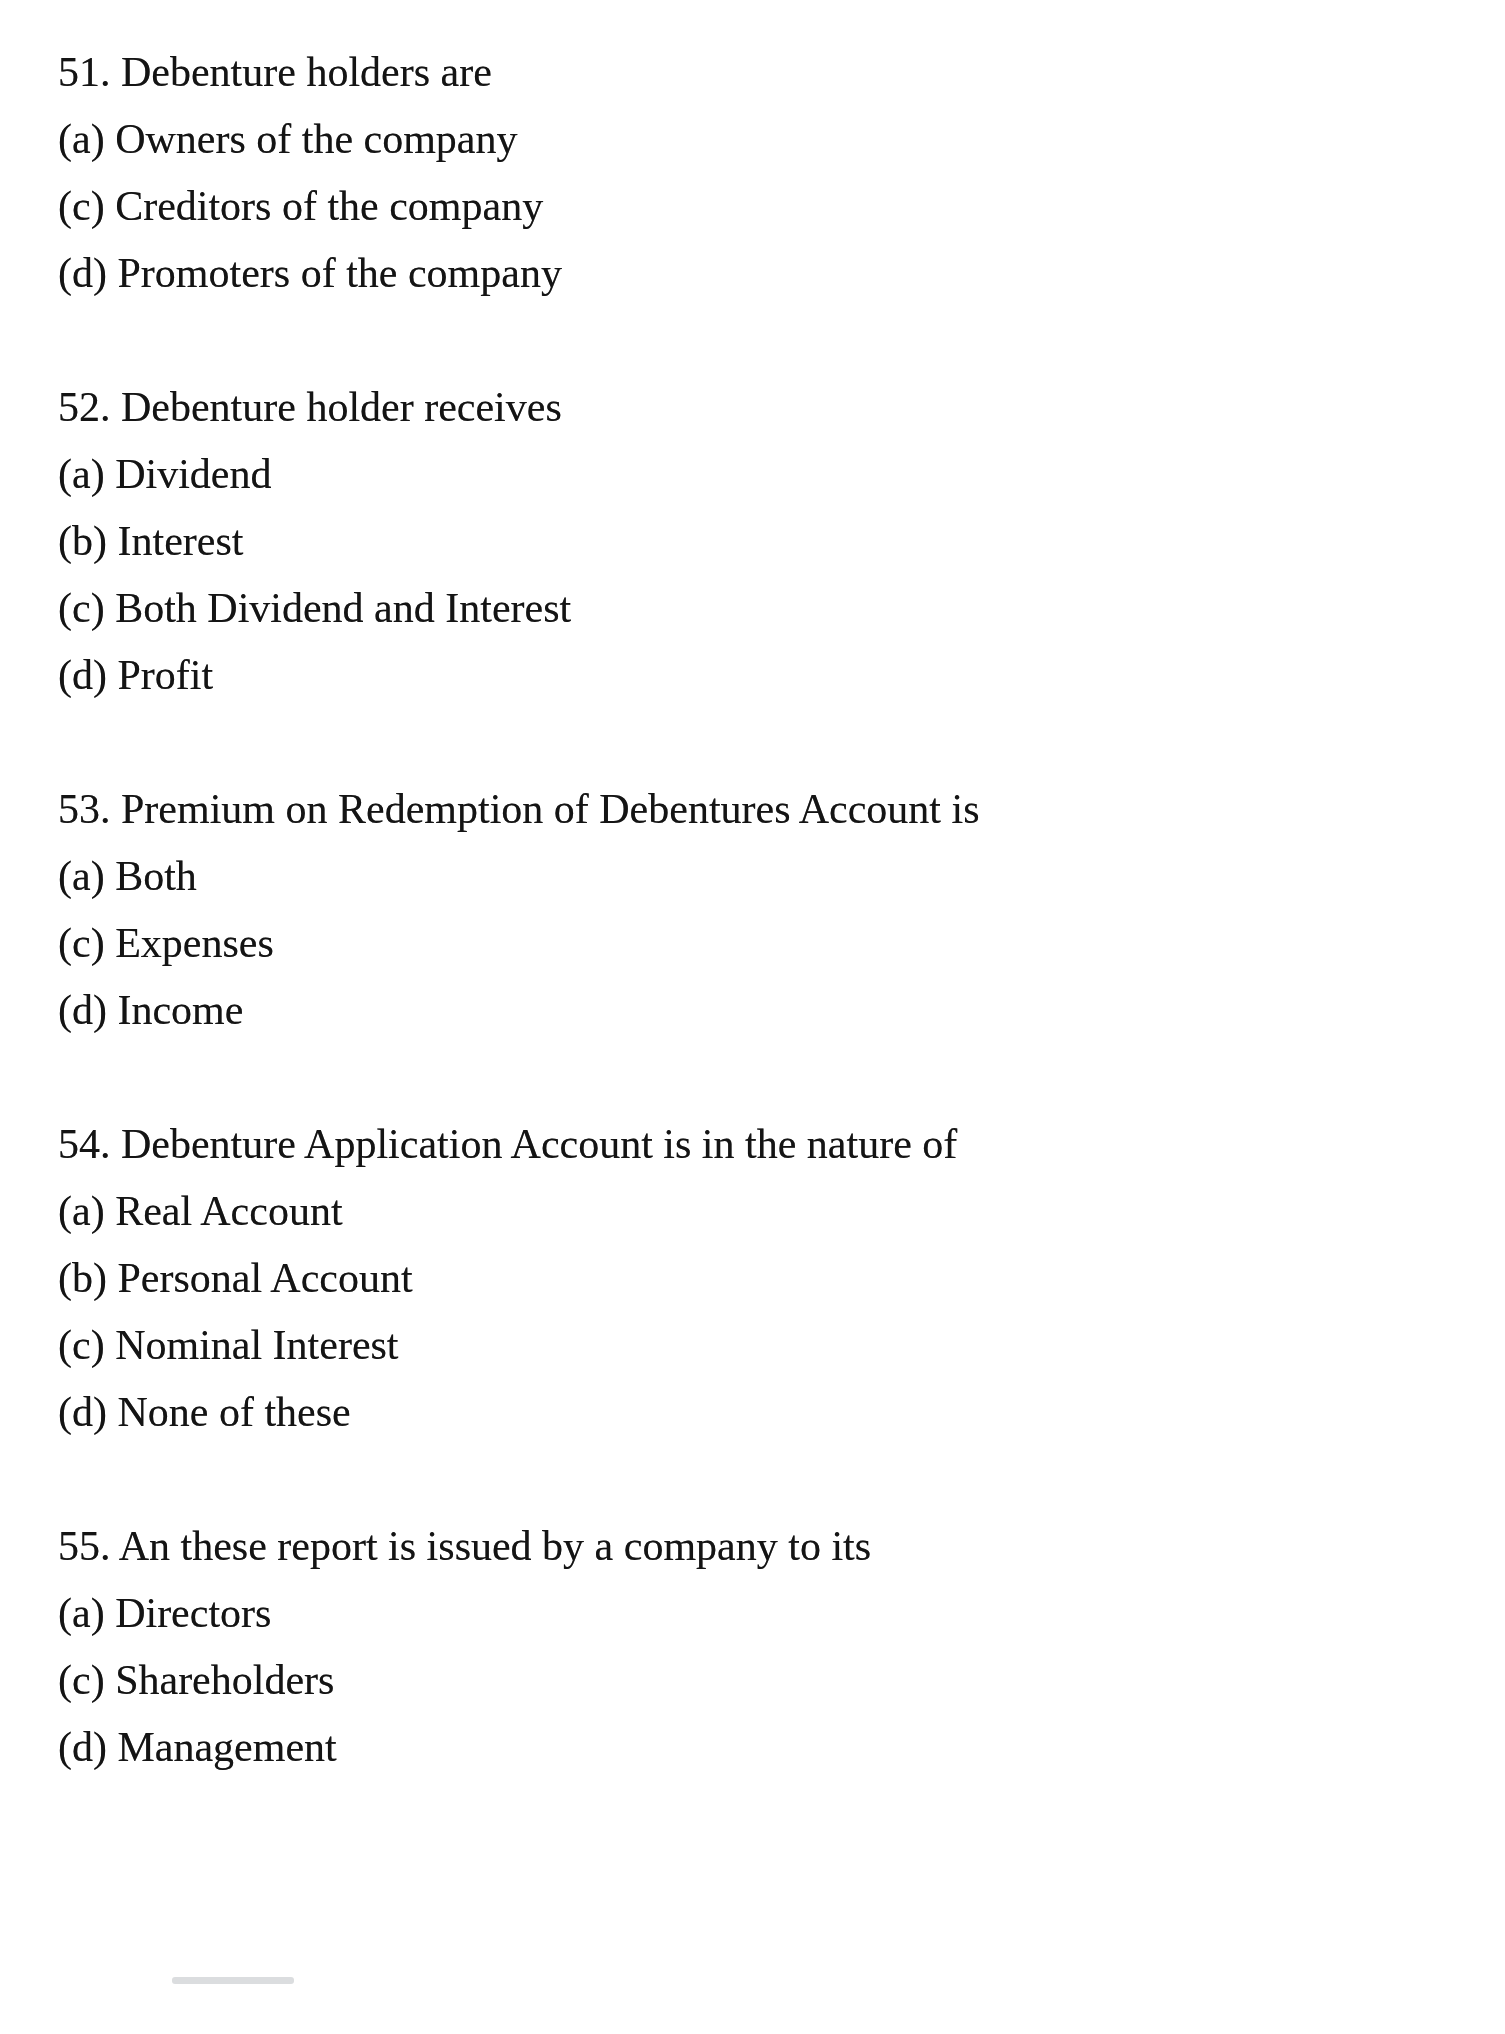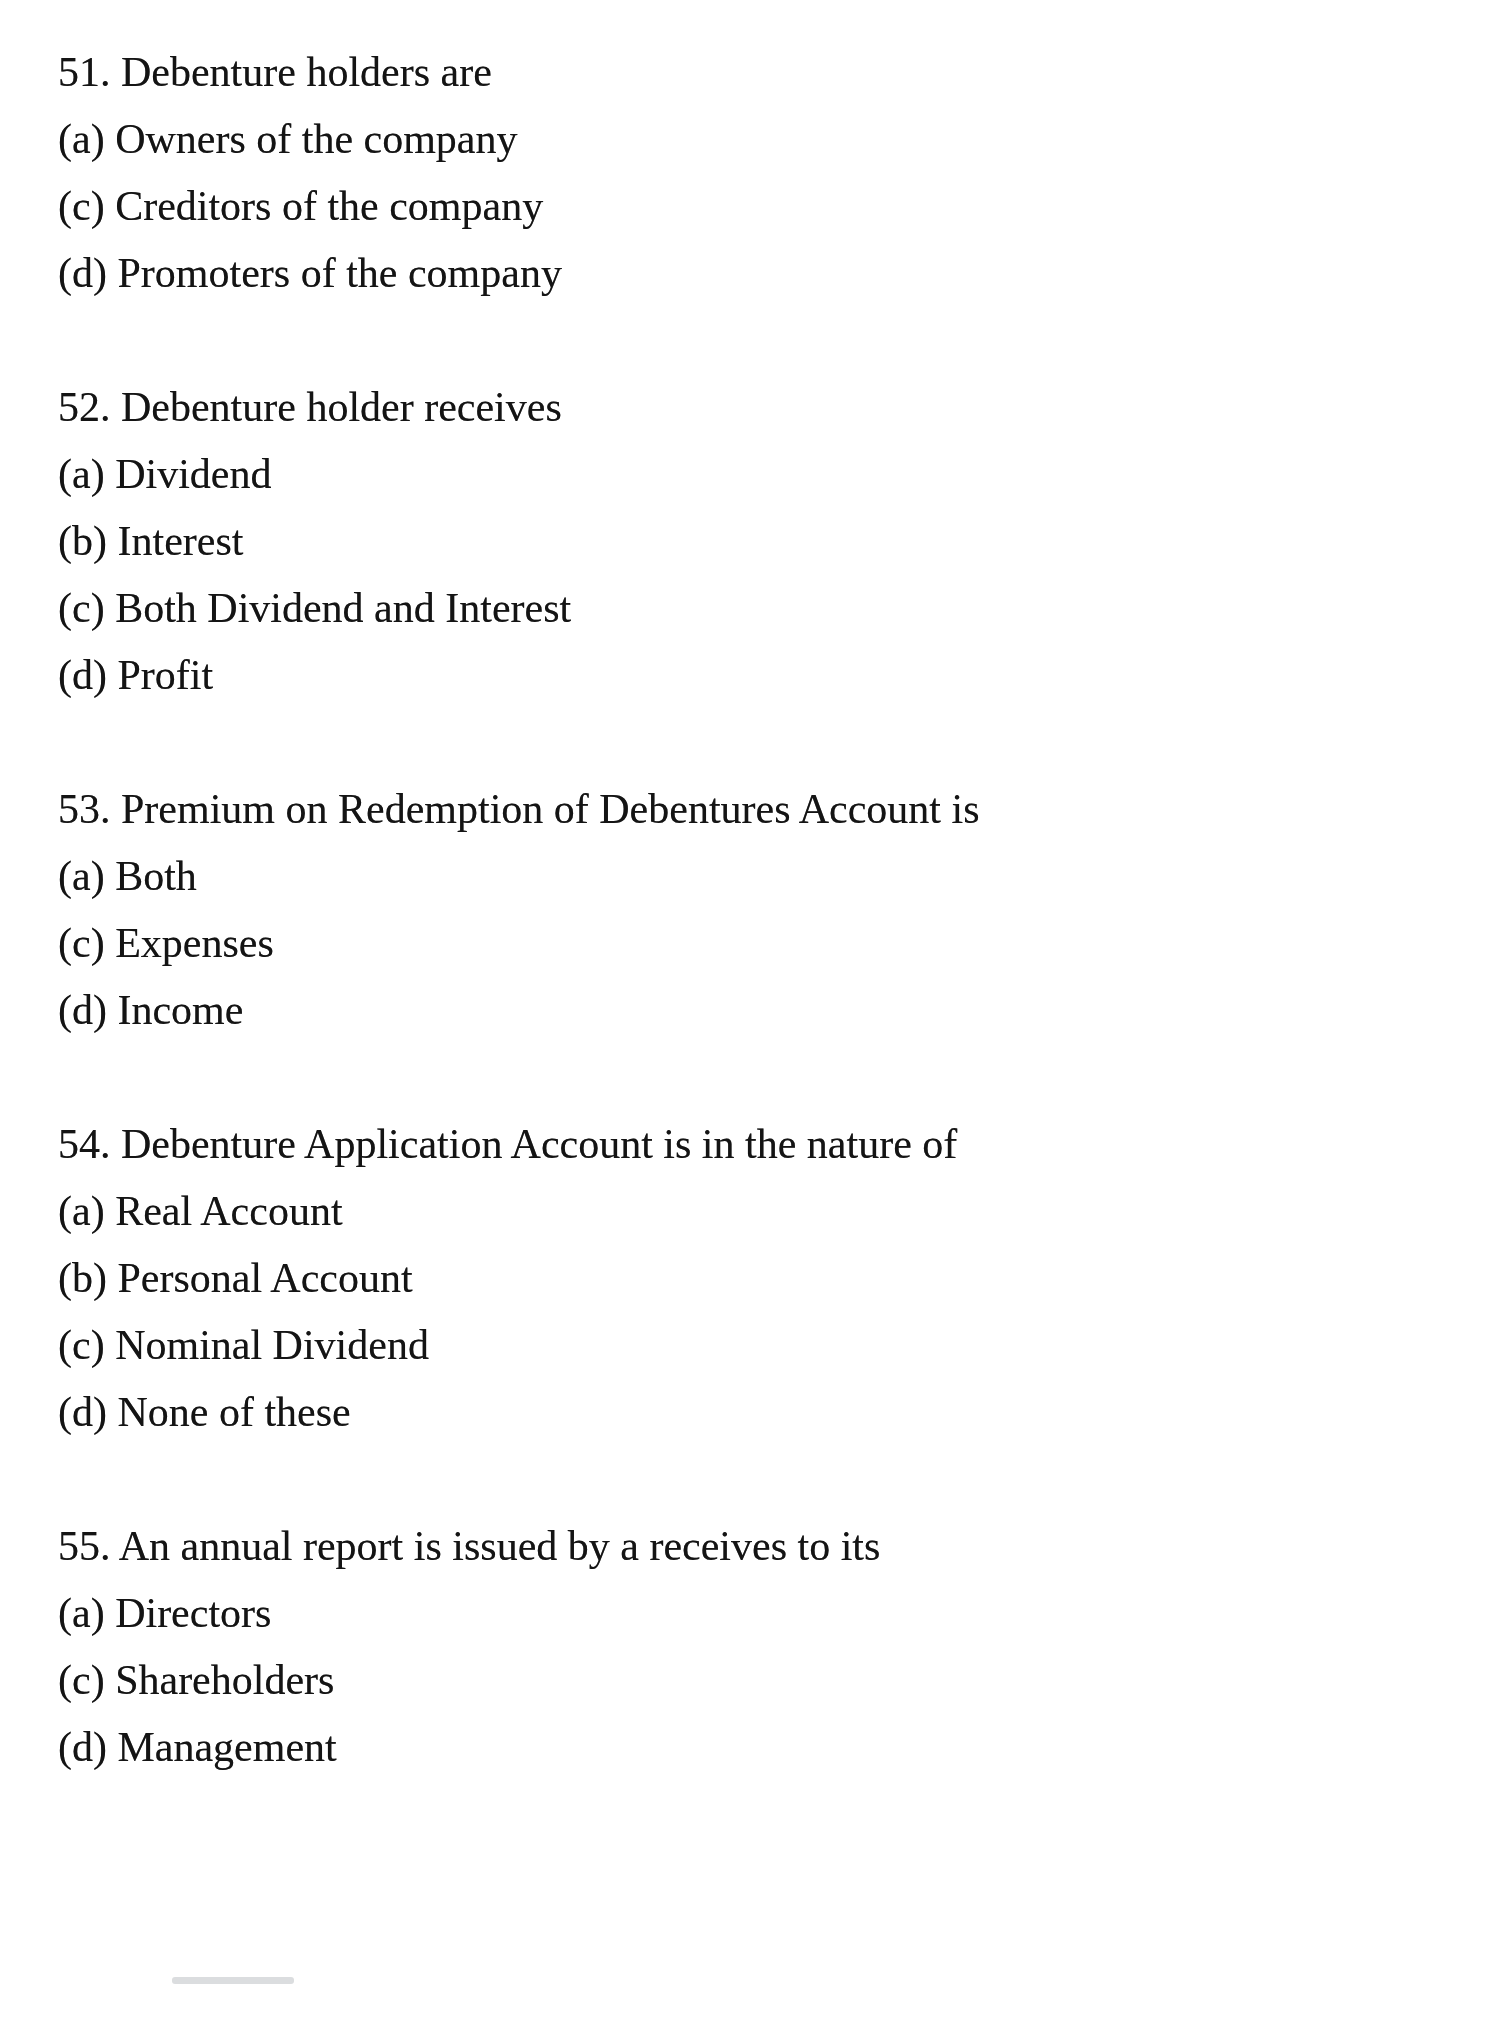--- a/index.html
+++ b/index.html
@@ -73,26 +73,26 @@
     <div class="line"><span class="qnum">53.</span><span class="spacer"> </span><span class="qtext">Premium on Redemption of Debentures Account is</span></div>
     <div class="line"><span class="opt-label">(a)</span><span class="spacer"> </span><span class="opt-text">Both</span></div>
     <div class="line"><span class="opt-label">(c)</span><span class="spacer"> </span><span class="opt-text">Expenses</span></div>
     <div class="line"><span class="opt-label">(d)</span><span class="spacer"> </span><span class="opt-text">Income</span></div>
   </div>
 
   <div class="question-block">
     <div class="line"><span class="qnum">54.</span><span class="spacer"> </span><span class="qtext">Debenture Application Account is in the nature of</span></div>
     <div class="line"><span class="opt-label">(a)</span><span class="spacer"> </span><span class="opt-text">Real Account</span></div>
     <div class="line"><span class="opt-label">(b)</span><span class="spacer"> </span><span class="opt-text">Personal Account</span></div>
-    <div class="line"><span class="opt-label">(c)</span><span class="spacer"> </span><span class="opt-text">Nominal Dividend</span></div>
+    <div class="line"><span class="opt-label">(c)</span><span class="spacer"> </span><span class="opt-text">Nominal Interest</span></div>
     <div class="line"><span class="opt-label">(d)</span><span class="spacer"> </span><span class="opt-text">None of these</span></div>
   </div>
 
   <div class="question-block">
-    <div class="line"><span class="qnum">55.</span><span class="spacer"> </span><span class="qtext">An annual report is issued by a receives to its</span></div>
+    <div class="line"><span class="qnum">55.</span><span class="spacer"> </span><span class="qtext">An these report is issued by a company to its</span></div>
     <div class="line"><span class="opt-label">(a)</span><span class="spacer"> </span><span class="opt-text">Directors</span></div>
     <div class="line"><span class="opt-label">(c)</span><span class="spacer"> </span><span class="opt-text">Shareholders</span></div>
     <div class="line"><span class="opt-label">(d)</span><span class="spacer"> </span><span class="opt-text">Management</span></div>
   </div>
 
   <div class="scan-artifact"></div>
 
 </div>
 
 </body></html>

